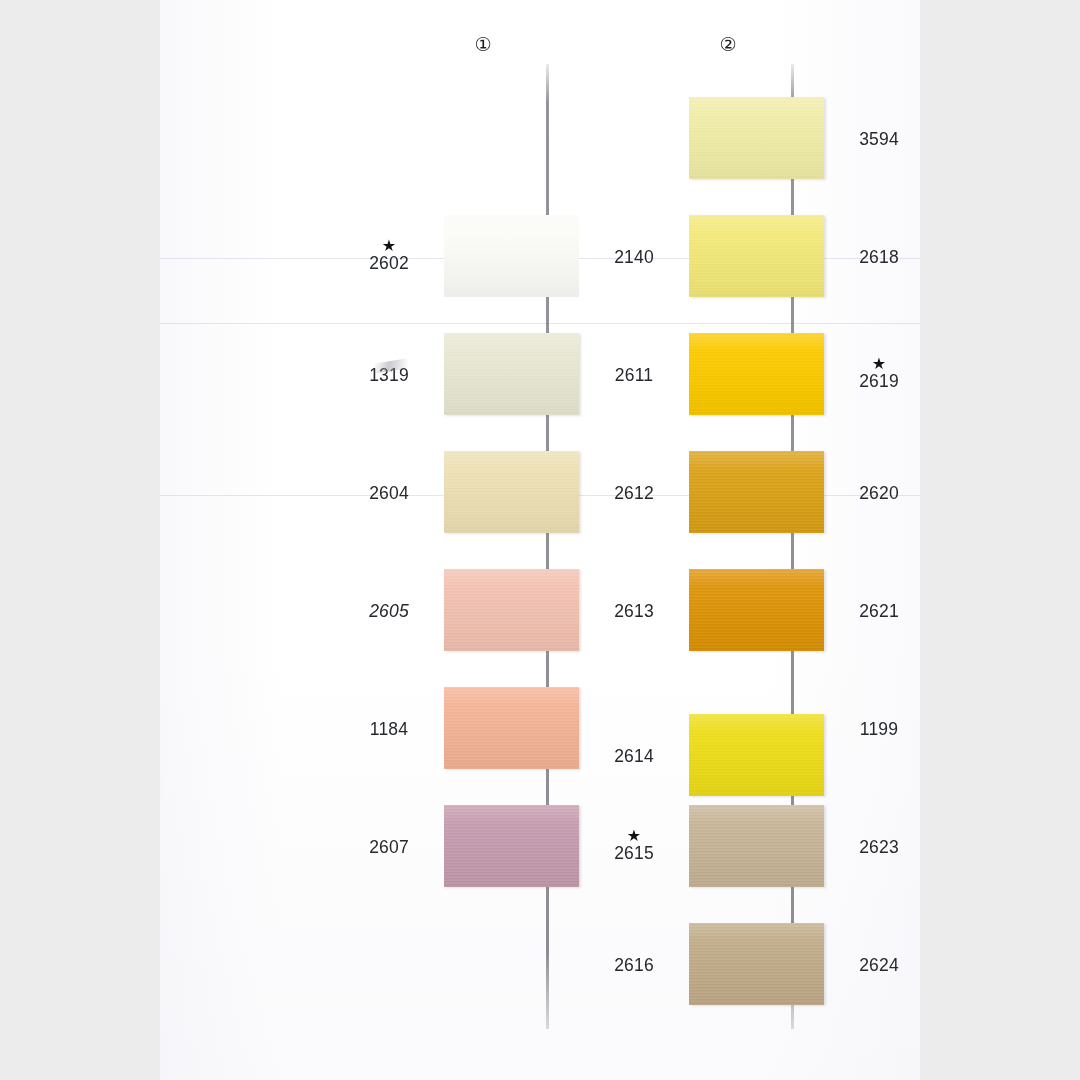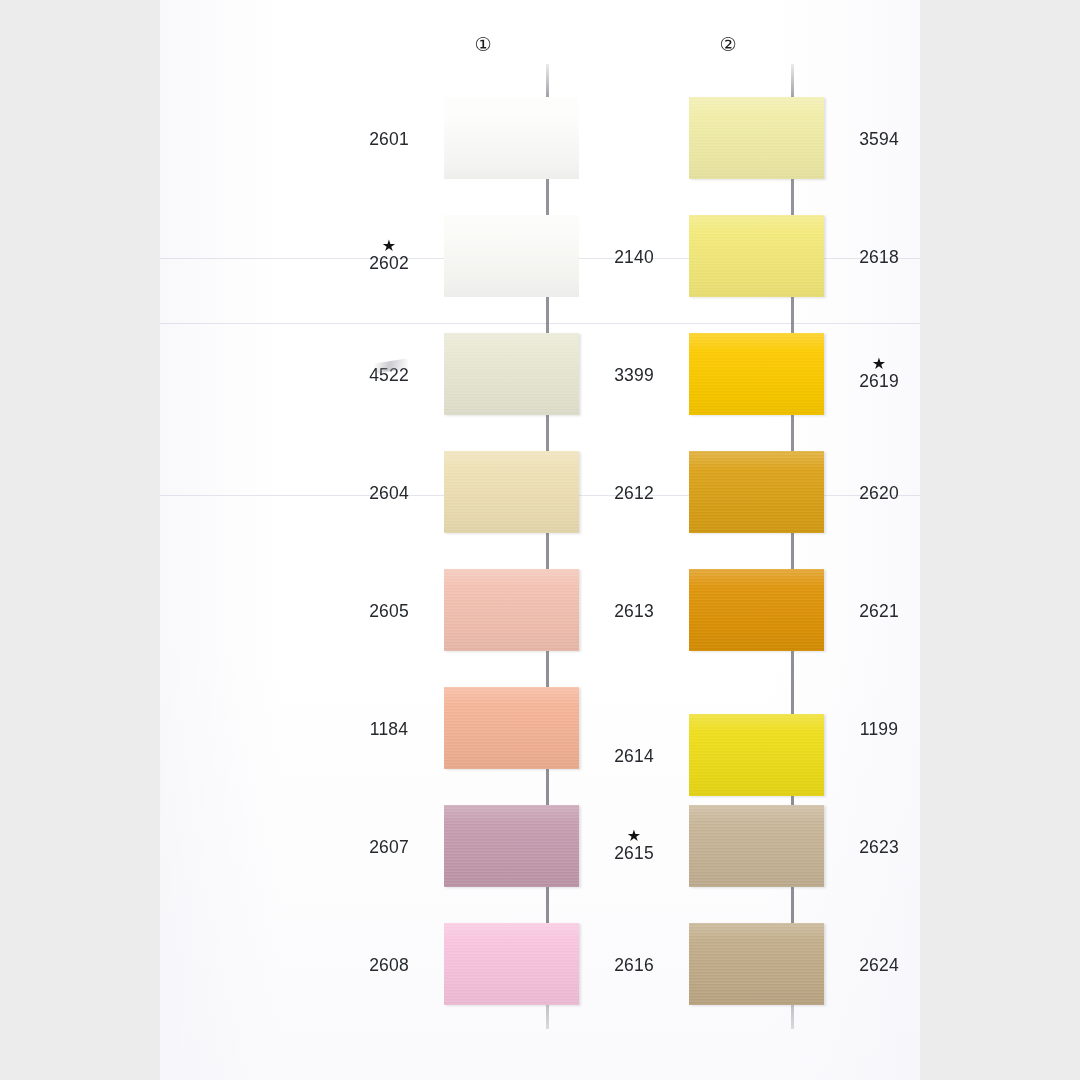--- a/index.html
+++ b/index.html
@@ -188,93 +188,79 @@
   </div>
   <div class="col-head" style="left: 548px;">
     <span>②</span>
   </div>
 
   <div class="col-rule" style="left: 386px;"></div>
   <div class="col-rule" style="left: 631px;"></div>
 
   <div id="columns-root">
       <div class="swatch-col" style="left: 190px;">
-        <div class="row" style="top: 79px;">
-          <div class="row-label">
-            <div class="star hidden">★</div>
-            <div class="code">2601</div>
-          </div>
-          <div class="swatch pale" style="background-color: rgb(253, 253, 251);"></div>
-        </div>
         <div class="row" style="top: 197px;">
           <div class="row-label">
             <div class="star">★</div>
             <div class="code">2602</div>
           </div>
           <div class="swatch pale" style="background-color: rgb(251, 251, 248);"></div>
         </div>
         <div class="row" style="top: 315px;">
           <div class="row-label">
             <div class="star hidden">★</div>
-            <div class="code">4522</div>
+            <div class="code">1319</div>
           </div>
           <div class="swatch" style="background-color: rgb(231, 231, 210);"></div>
           <div class="smudge"></div>
         </div>
         <div class="row" style="top: 433px;">
           <div class="row-label">
             <div class="star hidden">★</div>
             <div class="code">2604</div>
           </div>
           <div class="swatch" style="background-color: rgb(237, 223, 179);"></div>
         </div>
-        <div class="row" style="top: 551px;">
+        <div class="row" style="top: 551px; font-style: italic;">
           <div class="row-label">
             <div class="star hidden">★</div>
             <div class="code">2605</div>
           </div>
           <div class="swatch" style="background-color: rgb(242, 192, 176);"></div>
         </div>
         <div class="row" style="top: 669px;">
           <div class="row-label">
             <div class="star hidden">★</div>
             <div class="code">1184</div>
           </div>
           <div class="swatch" style="background-color: rgb(244, 178, 149);"></div>
         </div>
         <div class="row" style="top: 787px;">
           <div class="row-label">
             <div class="star hidden">★</div>
             <div class="code">2607</div>
           </div>
           <div class="swatch" style="background-color: rgb(196, 155, 174);"></div>
-        </div>
-        <div class="row" style="top: 905px;">
-          <div class="row-label">
-            <div class="star hidden">★</div>
-            <div class="code">2608</div>
-          </div>
-          <div class="swatch" style="background-color: rgb(247, 195, 221);"></div>
         </div>
       </div>
       <div class="swatch-col" style="left: 435px;">
         <div class="row" style="top: 79px;">
           <div class="swatch" style="background-color: rgb(240, 236, 166);"></div>
         </div>
         <div class="row" style="top: 197px;">
           <div class="row-label">
             <div class="star hidden">★</div>
             <div class="code">2140</div>
           </div>
           <div class="swatch" style="background-color: rgb(242, 232, 119);"></div>
         </div>
         <div class="row" style="top: 315px;">
           <div class="row-label">
             <div class="star hidden">★</div>
-            <div class="code">3399</div>
+            <div class="code">2611</div>
           </div>
           <div class="swatch" style="background-color: rgb(251, 201, 0);"></div>
         </div>
         <div class="row" style="top: 433px;">
           <div class="row-label">
             <div class="star hidden">★</div>
             <div class="code">2612</div>
           </div>
           <div class="swatch" style="background-color: rgb(218, 160, 23);"></div>
         </div>

